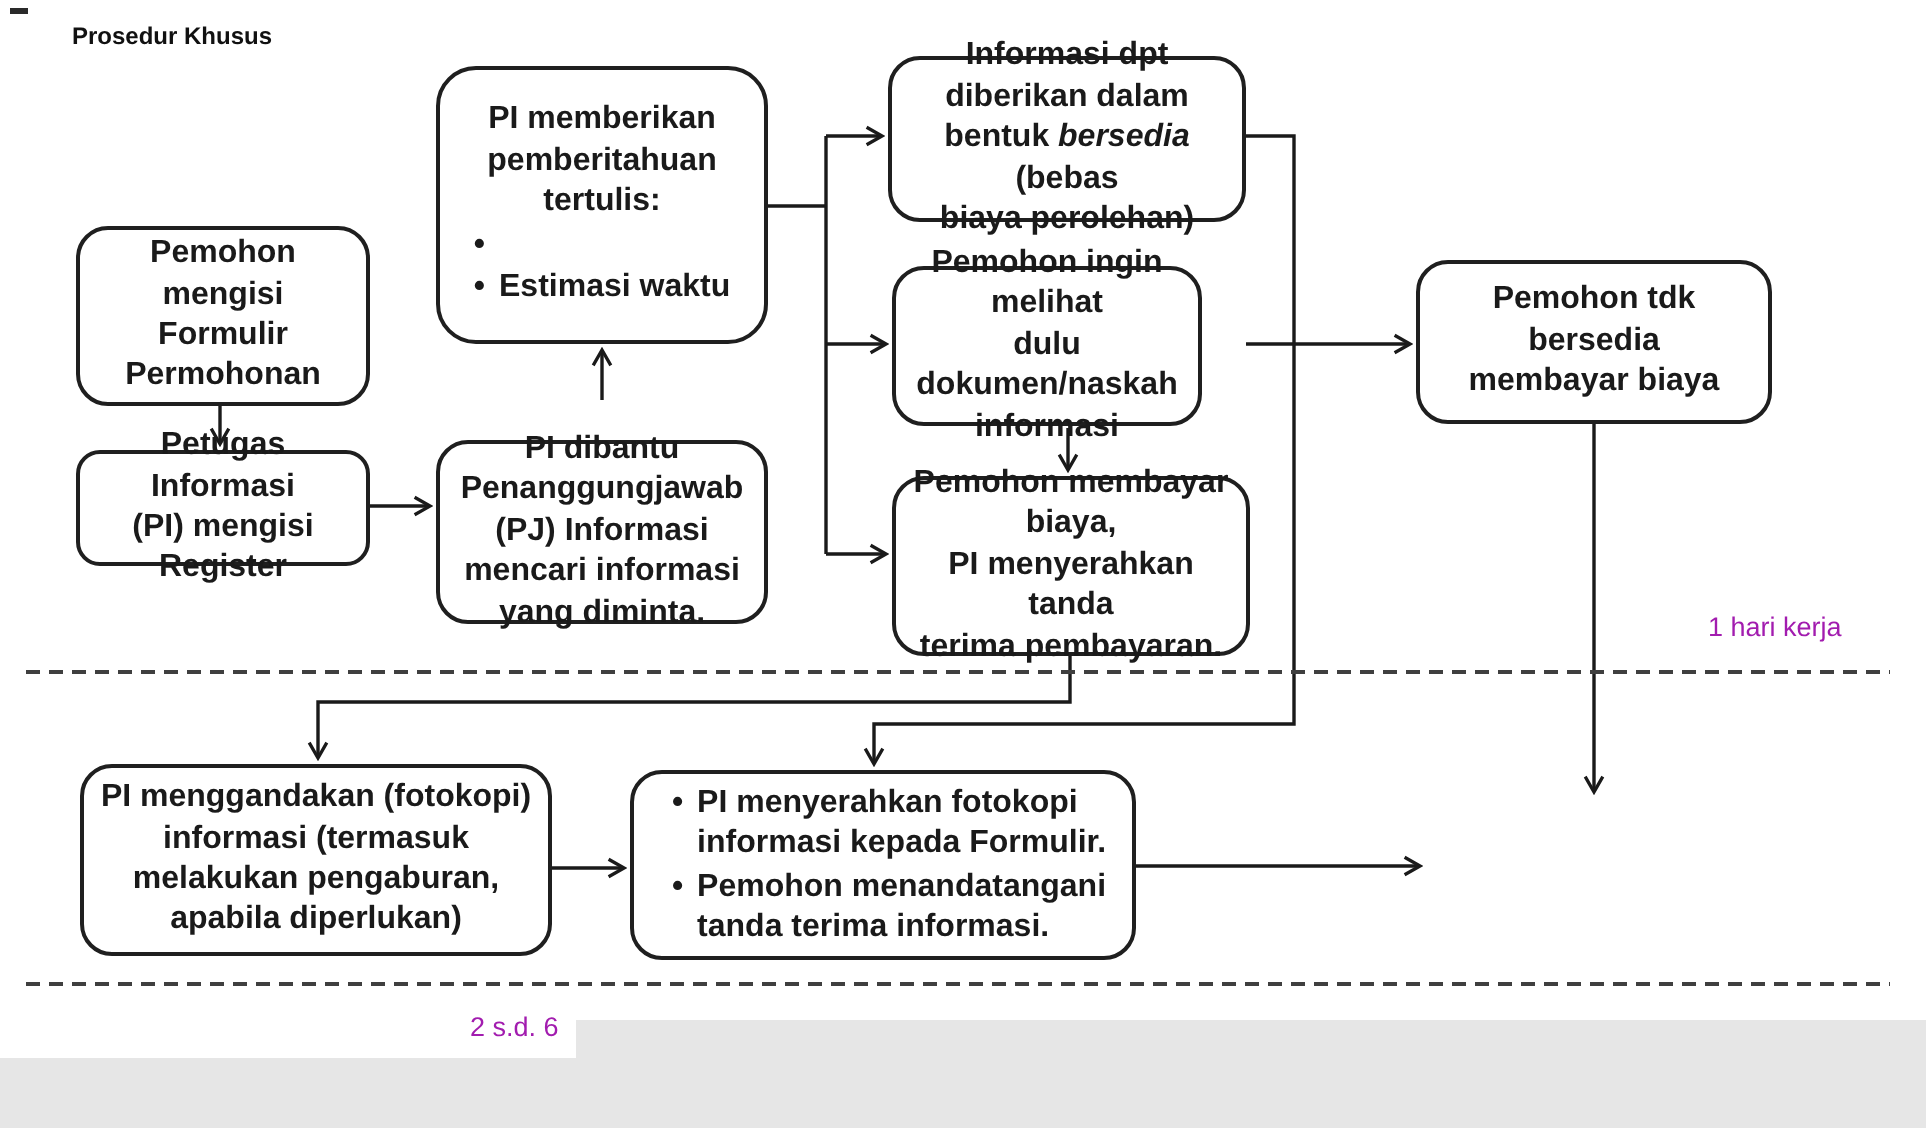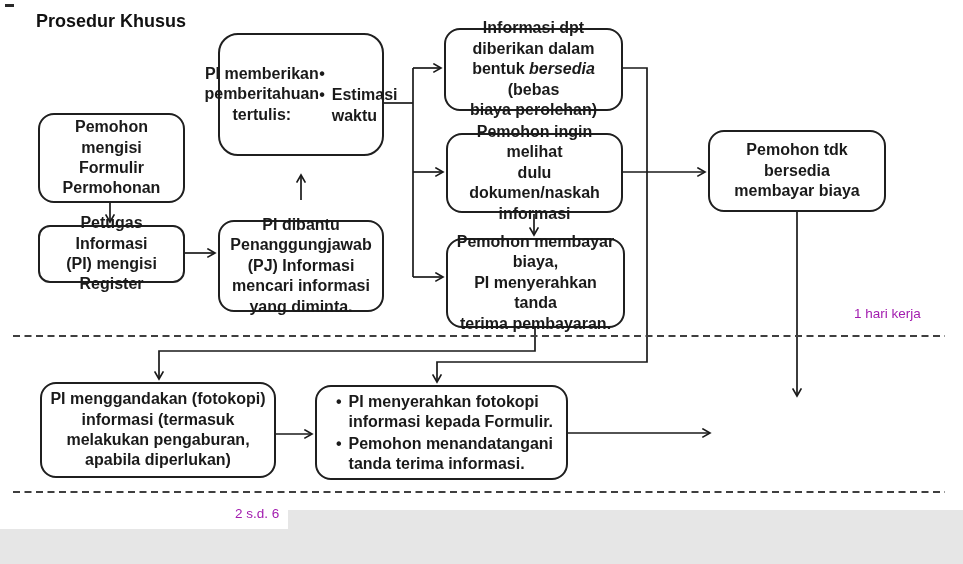--- a/index.html
+++ b/index.html
@@ -7,39 +7,39 @@
     width:963px;height:564px;position:relative;overflow:hidden;
     background:#ffffff;
     font-family:"Liberation Sans","DejaVu Sans",sans-serif;
     color:#1a1a1a;
   }
   .canvas{position:absolute;left:0;top:0;width:963px;height:564px;}
   svg.wires{position:absolute;left:0;top:0;z-index:1;}
 
   .title{
     position:absolute;left:36px;top:11px;z-index:3;
-    font-size:18px;font-weight:bold;color:#111;
+    font-size:12px;font-weight:bold;color:#111;
   }
 
   .node{
     position:absolute;z-index:2;background:#ffffff;
     border:2px solid #1f1f1f;border-radius:16px;
     display:flex;align-items:center;justify-content:center;
     font-weight:bold;font-size:16px;line-height:1.28;
     text-align:center;box-sizing:border-box;padding:4px 6px;
   }
   .pre{white-space:pre-line;}
   .node.ellipse{border-radius:50%;}
 
   .box1{left:38px;top:113px;width:147px;height:90px;}
   .box2{left:38px;top:225px;width:147px;height:58px;border-radius:12px;}
-  .box3{left:218px;top:33px;width:166px;height:123px;flex-direction:row;border-radius:20px;}
+  .box3{left:218px;top:33px;width:166px;height:139px;flex-direction:column;border-radius:20px;}
   .box4{left:218px;top:200px;width:166px;height:92px;margin-top:20px;}
   .box5{left:444px;top:28px;width:179px;height:83px;}
-  .box6{left:446px;top:133px;width:177px;height:80px;}
+  .box6{left:446px;top:133px;width:155px;height:80px;}
   .box7{left:446px;top:238px;width:179px;height:90px;}
   .box8{left:708px;top:130px;width:178px;height:82px;}
   .box9{left:40px;top:382px;width:236px;height:96px;}
   .box10{left:315px;top:385px;width:253px;height:95px;flex-direction:column;justify-content:center;}
   .ellipse{left:713px;top:399px;width:170px;height:66px;}
 
   .bullets{display:flex;flex-direction:column;align-items:flex-start;gap:1px;margin-top:1px;}
   .bullet-item{display:flex;gap:7px;text-align:left;}
   .bullet-mark{flex:0 0 auto;}
   .box10 .bullets{padding-left:6px;}

